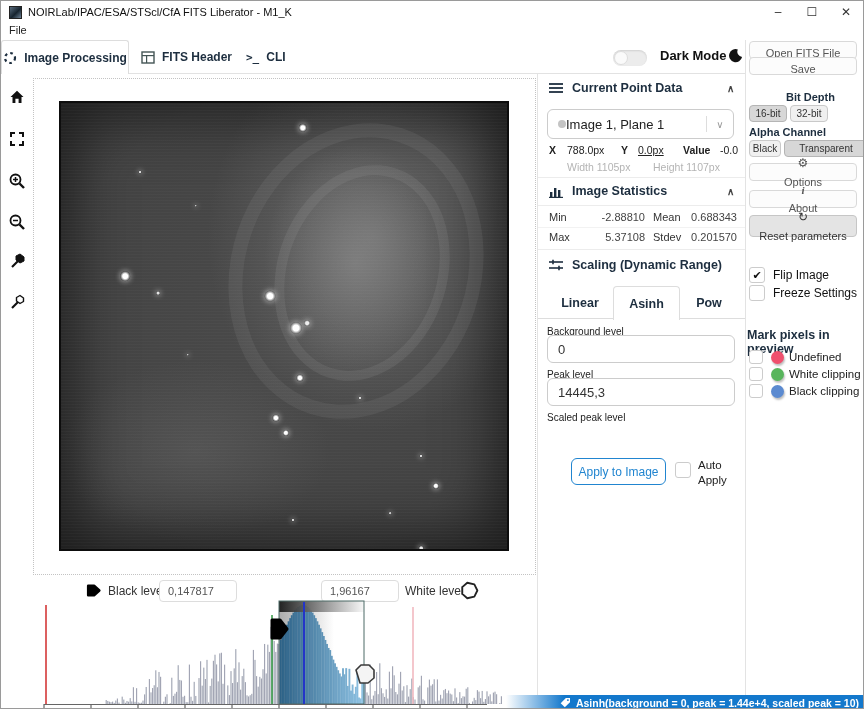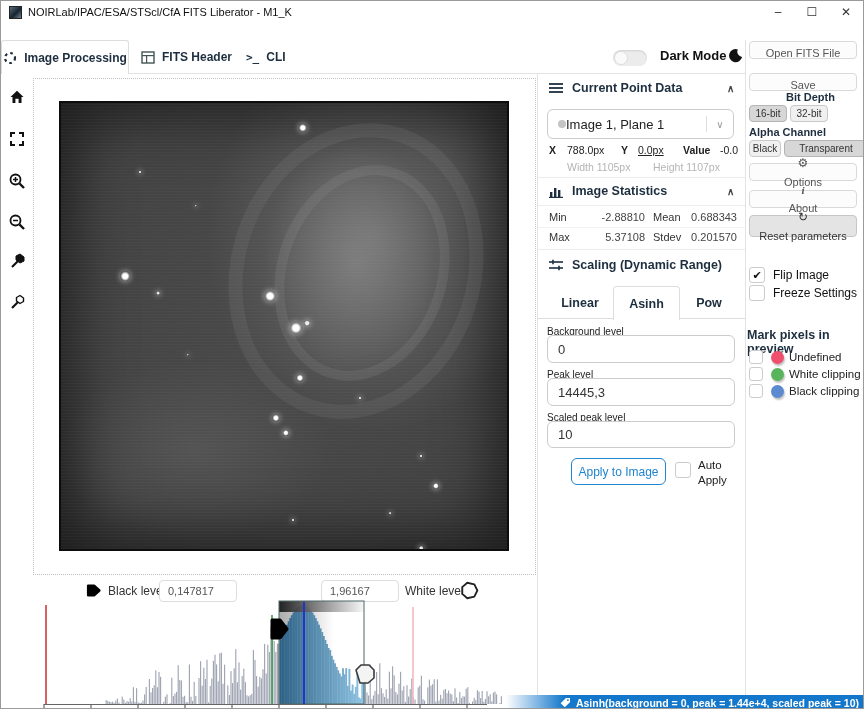--- a/index.html
+++ b/index.html
@@ -91,20 +91,23 @@
   <div class="abs titlebar">
     <div class="appicon"></div>
     <div class="title">NOIRLab/IPAC/ESA/STScl/CfA FITS Liberator - M1_K</div>
     <div class="winctl">
       <div class="winbtn">–</div>
       <div class="winbtn">☐</div>
       <div class="winbtn">✕</div>
     </div>
   </div>
 
+  <div class="abs menubar">
+    <div class="menuitem">File</div>
+  </div>
 
   <div class="abs tabline"></div>
   <div class="abs tab tab-active">
     <svg width="14" height="14" viewBox="0 0 14 14">
         <circle cx="7" cy="7" r="5" fill="none" stroke="#1d2e3f" stroke-width="2.2" stroke-dasharray="2.6 3.2"></circle>
       </svg>
     <span>Image Processing</span>
   </div>
   <div class="abs tab tab-plain" style="left:140px;">
     <svg width="14" height="13" viewBox="0 0 14 13">
@@ -548,35 +551,32 @@
     </div>
   </div>
   <div class="abs fldlabel" style="left:546px;top:368px;">Peak level</div>
   <div class="fld" style="top:377px;">
     <input value="14445,3" style="">
     <div class="fldbtn">
       
     </div>
   </div>
   <div class="abs fldlabel" style="left:546px;top:411px;">Scaled peak level</div>
-  <div class="fld" style="top:420px;height:27px;">
-    <input value="10" style="">
-  </div>
 
   <div class="abs applybtn">Apply to Image</div>
   <div class="abs cb cb16" style="left:674px;top:461px;"></div>
   <div class="abs" style="left:697px;top:457px;width:36px;font-size:11.5px;color:#222;line-height:1.3;">Auto Apply</div>
 
   <div class="abs rbtn" style="top:40px;">
     <svg width="13" height="11" viewBox="0 0 14 11">
         <path d="M1 2 H5 L6.5 3.8 H13 V10 H1 Z" fill="none" stroke="#666" stroke-width="1.3"></path>
       </svg>
     <span>Open FITS File</span>
   </div>
-  <div class="abs rbtn" style="top:72px;">
+  <div class="abs rbtn" style="top:56px;">
     <svg width="12" height="12" viewBox="0 0 12 12">
         <path d="M1 1 H9 L11 3 V11 H1 Z" fill="none" stroke="#666" stroke-width="1.3"></path>
         <rect x="3" y="6.5" width="6" height="4.5" fill="#666"></rect>
         <rect x="3.5" y="1" width="4.5" height="3" fill="#666"></rect>
       </svg>
     <span>Save</span>
   </div>
 
   <div class="abs rlabel" style="top:90px;padding-left:37px;">Bit Depth</div>
   <div class="segbtn seg-sel" style="left:748px;top:104px;width:38px;">16-bit</div>

